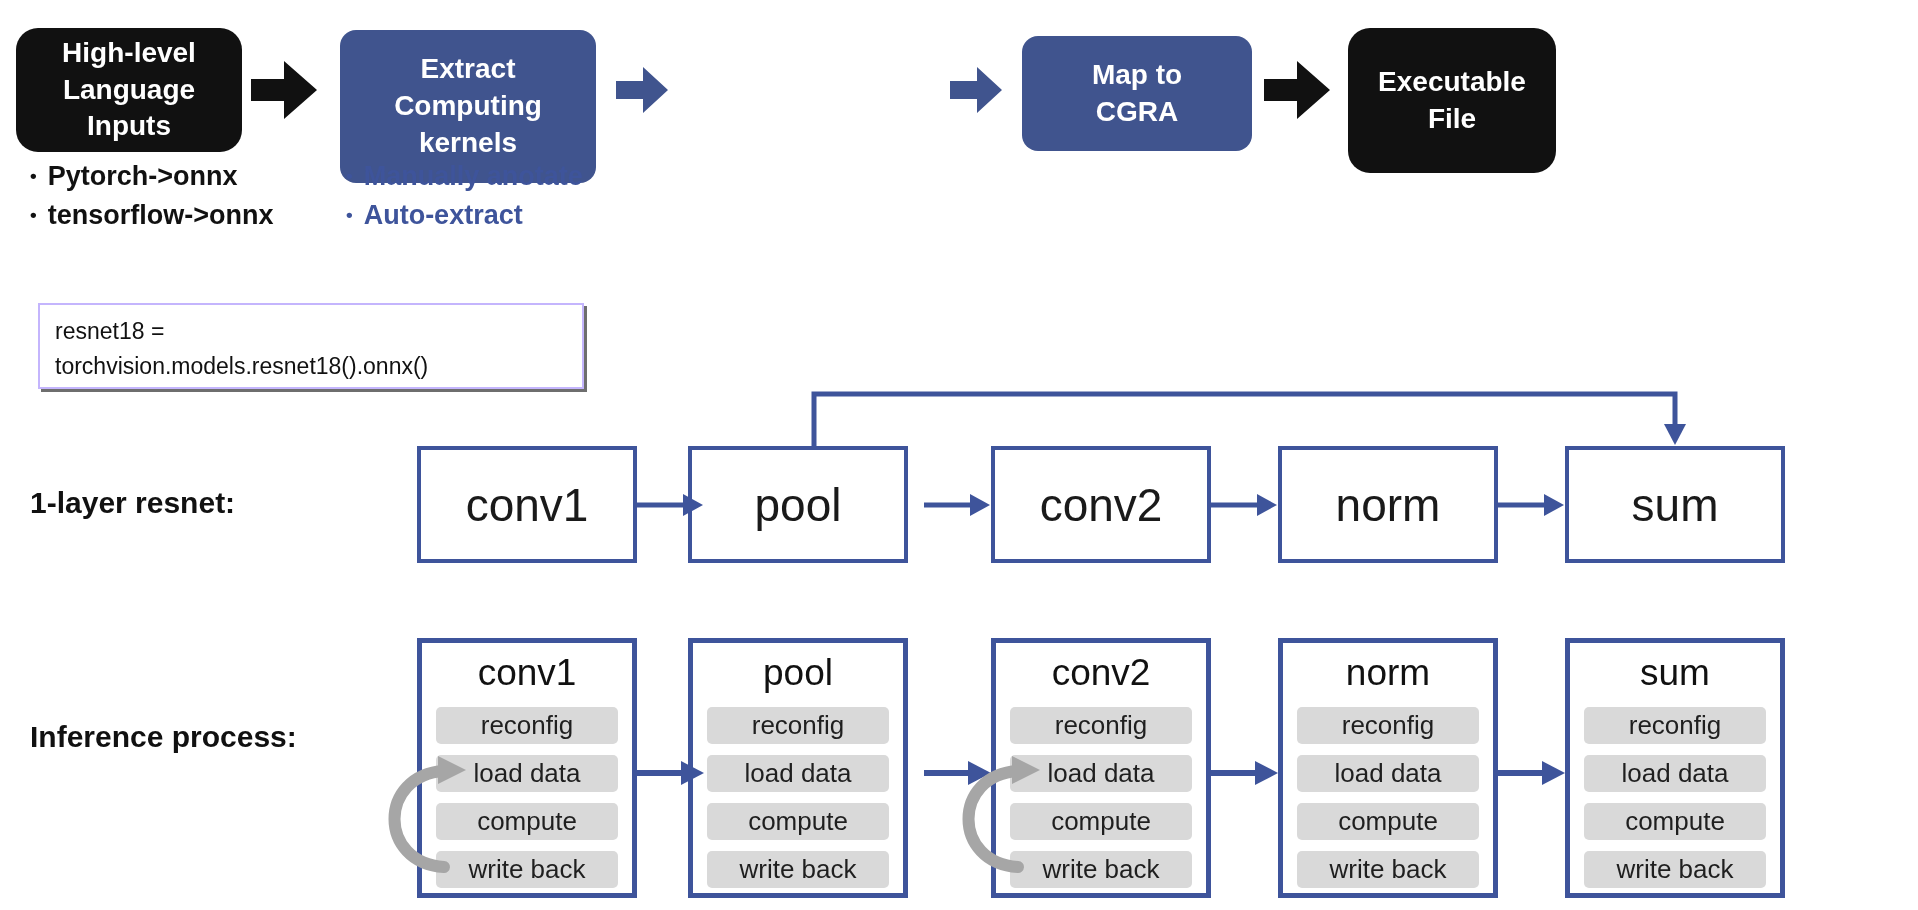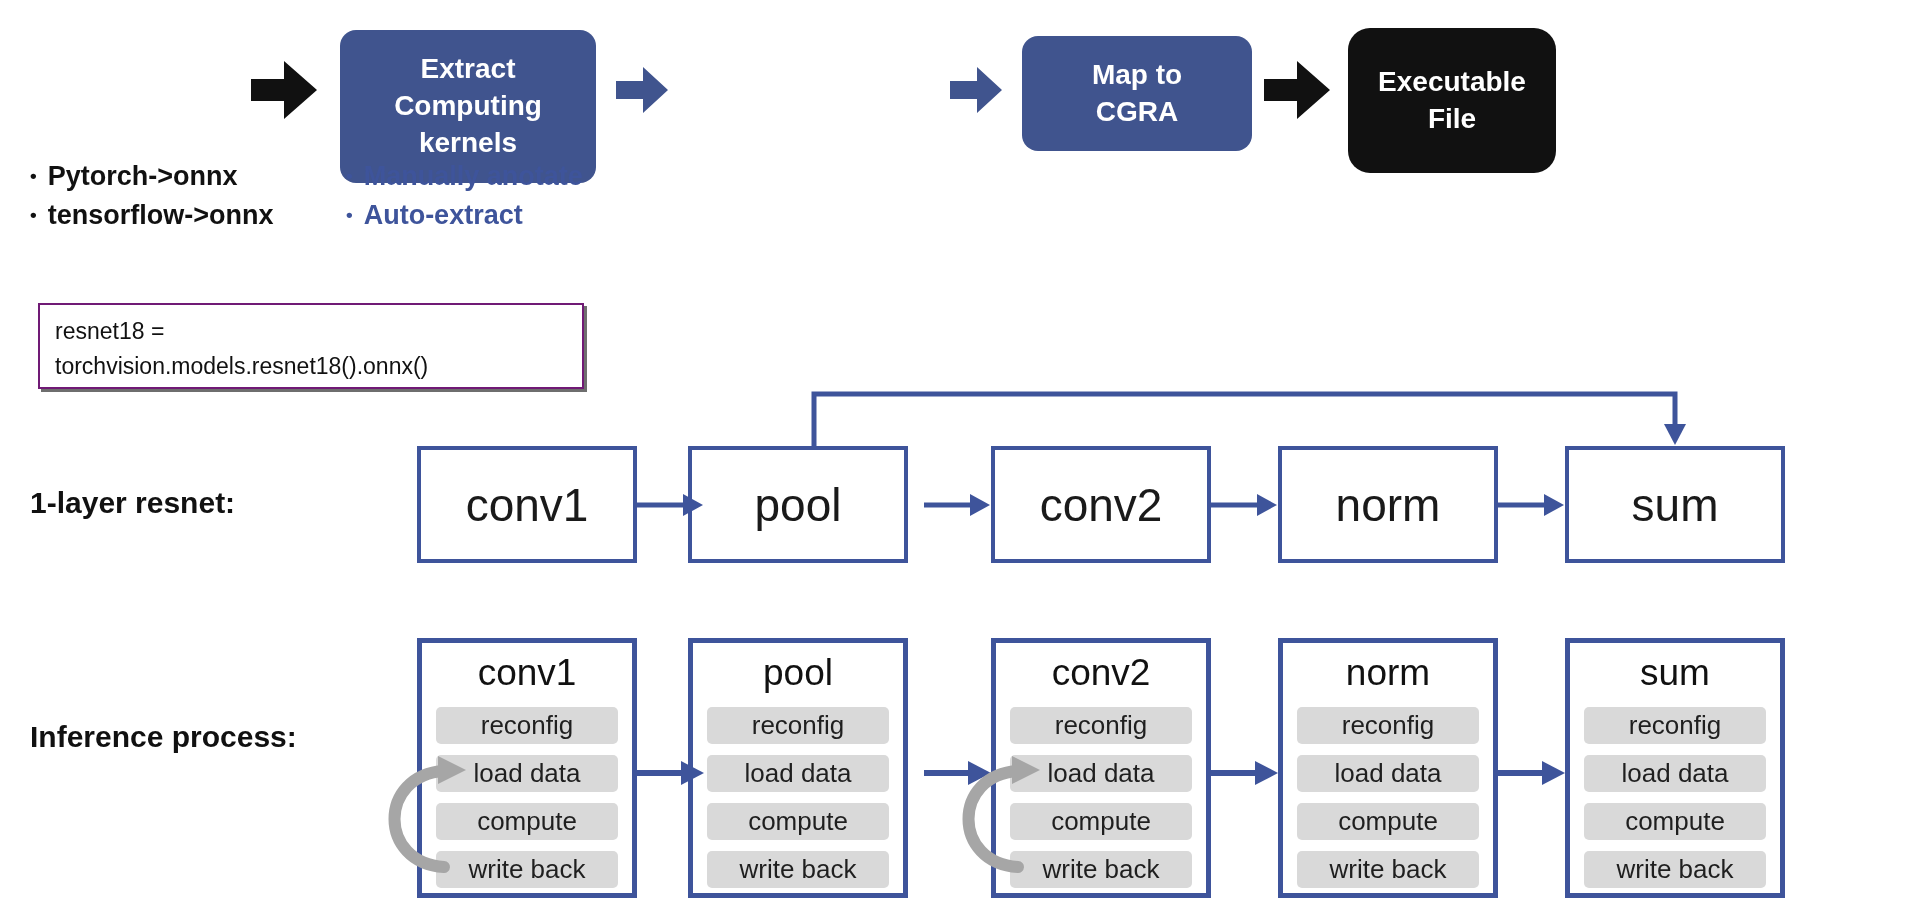--- a/index.html
+++ b/index.html
@@ -25,21 +25,21 @@
 
   
   .note{position:absolute;font-size:27px;font-weight:bold;color:#111111;white-space:nowrap;}
   .note .bullet{font-size:19px;margin-right:11px;vertical-align:3px;}
   .note.blue{color:#3e549b;}
   .nb1{left:30px;top:161px;}  .nb2{left:30px;top:200px;}
   .nk1{left:346px;top:161px;} .nk2{left:346px;top:200px;}
 
   
   .codebox{position:absolute;left:38px;top:303px;width:546px;height:86px;background:#ffffff;
-           border:2px solid #701a75;box-shadow:3px 3px 0 #6e6e6e;box-sizing:border-box;
+           border:2px solid #c4b5fd;box-shadow:3px 3px 0 #6e6e6e;box-sizing:border-box;
            padding:9px 0 12px 15px;font-size:23px;color:#111111;line-height:1.5;}
 
   
   .rowlabel{position:absolute;font-size:30px;font-weight:bold;color:#111111;white-space:nowrap;}
   .lbl-resnet{left:30px;top:486px;}
   .lbl-infer{left:30px;top:720px;}
 
   
   .rnode{position:absolute;top:446px;width:220px;height:117px;border:4px solid #3e549b;
          background:#ffffff;box-sizing:border-box;display:flex;align-items:center;
@@ -59,20 +59,23 @@
   .sarrow{position:absolute;top:760px;}
   .sa0{left:637px;} .sa1{left:924px;} .sa2{left:1211px;} .sa3{left:1498px;}
   .loop{position:absolute;top:753px;z-index:5;}
   .loop1{left:360px;} .loop2{left:934px;}
 </style>
 </head>
 <body>
 
 <div id="canvas">
 
+  <div class="pstep black s0">High-level
+Language
+Inputs</div>
   <svg class="flow-arrow a0" width="66" height="58">
       <polygon points="0,18 33,18 33,0 66,29 33,58 33,40 0,40" fill="#111111"></polygon>
     </svg>
   <div class="pstep blue s1">Extract
 Computing
 kernels</div>
   <svg class="flow-arrow a1" width="52" height="46">
       <polygon points="0,14 27,14 27,0 52,23 27,46 27,32 0,32" fill="#40548e"></polygon>
     </svg>
   <svg class="flow-arrow a2" width="52" height="46">

